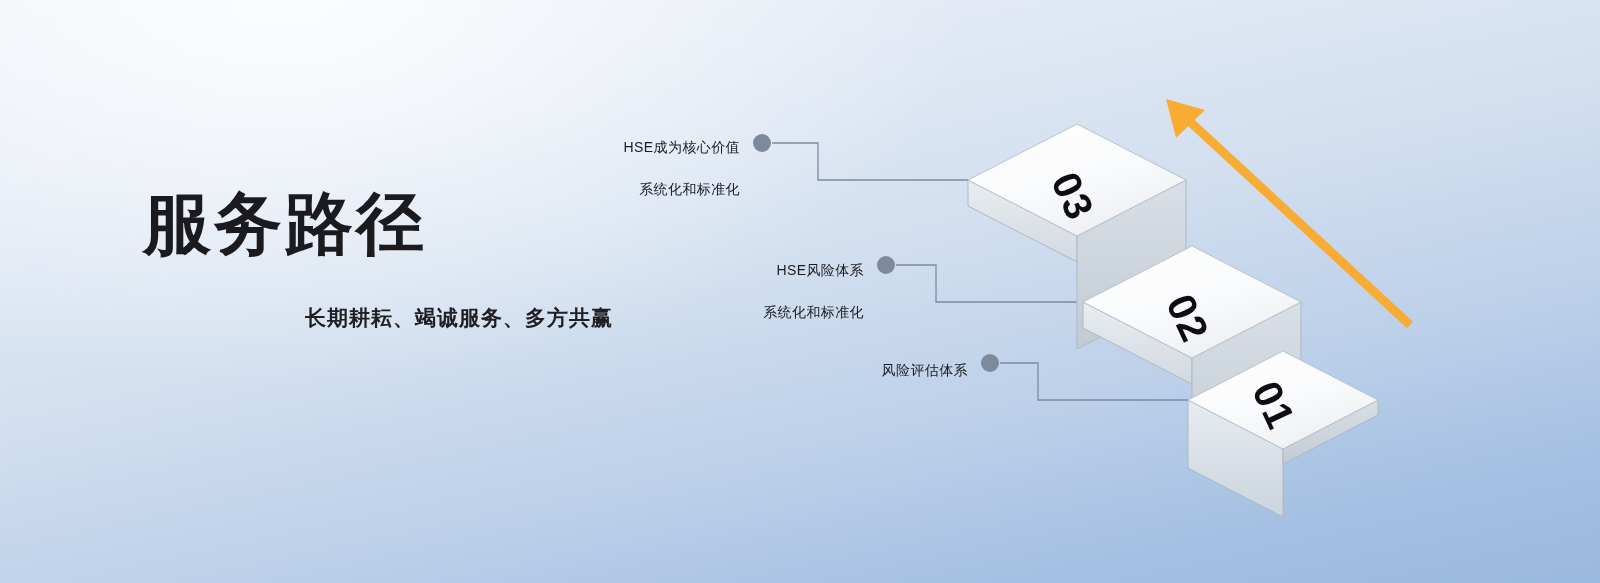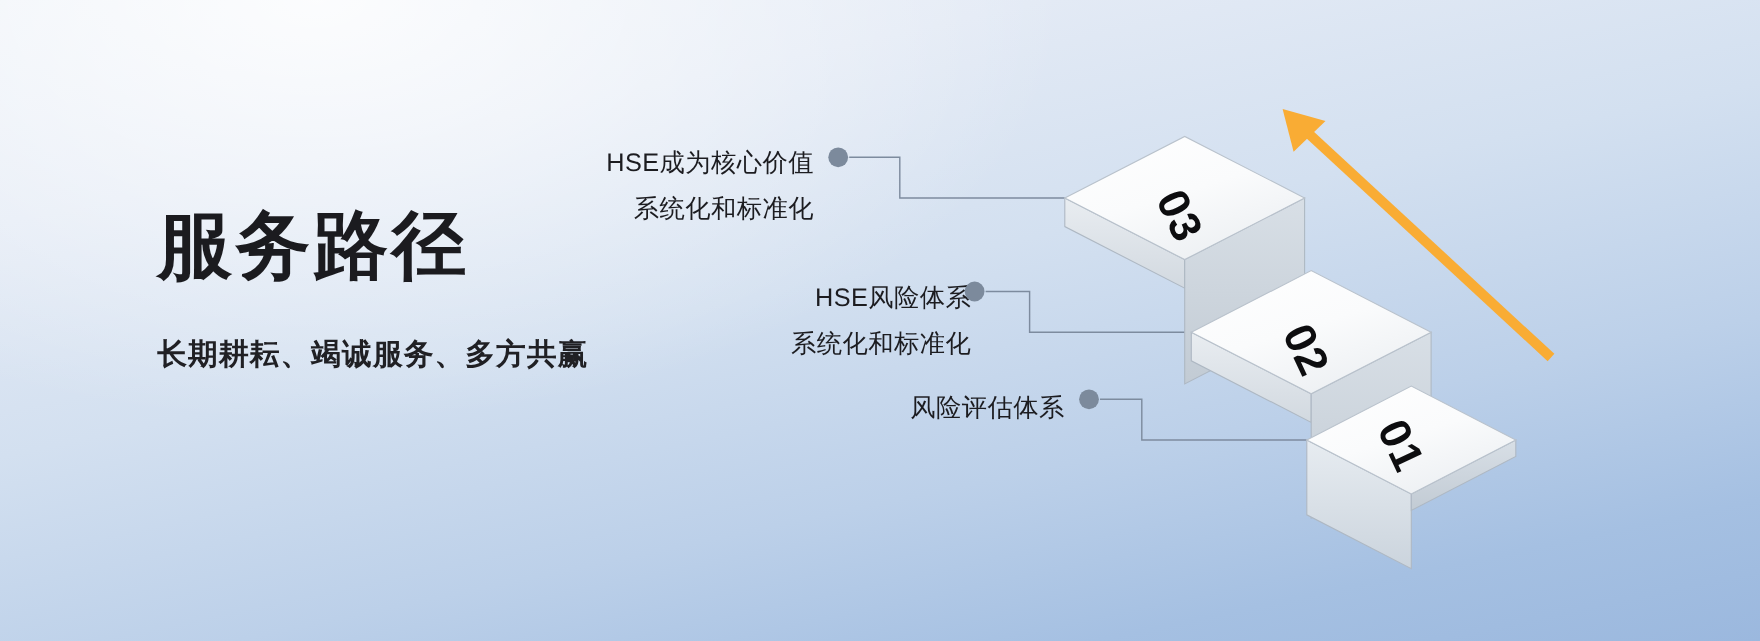--- a/index.html
+++ b/index.html
@@ -28,43 +28,44 @@
   .main-title {
     font-size: 68px;
     font-weight: 700;
     letter-spacing: 3px;
     color: #1b1b1f;
     line-height: 1.1;
     margin: 0;
     white-space: nowrap;
   }
   .sub-title {
-    font-size: 27px;
+    font-size: 21px;
     font-weight: 700;
     letter-spacing: 1px;
     color: #202024;
     margin: 0;
     padding-top: 43px;
     white-space: nowrap;
+    text-align: right;
   }
 
   
   .callout {
     position: absolute;
     text-align: right;
     color: #1c1c20;
-    font-size: 23px;
+    font-size: 14px;
     font-weight: 500;
     line-height: 42px;
     letter-spacing: 0.4px;
     white-space: nowrap;
   }
   .callout .ln { display: block; }
   .callout-1 { left: 300px; top: 126px; width: 440px; }
-  .callout-2 { left: 443px; top: 249px; width: 440px; text-align: right; }
+  .callout-2 { left: 424px; top: 249px; width: 440px; text-align: right; }
   .callout-3 { left: 528px; top: 349px; width: 440px; }
 
   
   #art {
     position: absolute;
     left: 0;
     top: 0;
     width: 1600px;
     height: 583px;
   }

